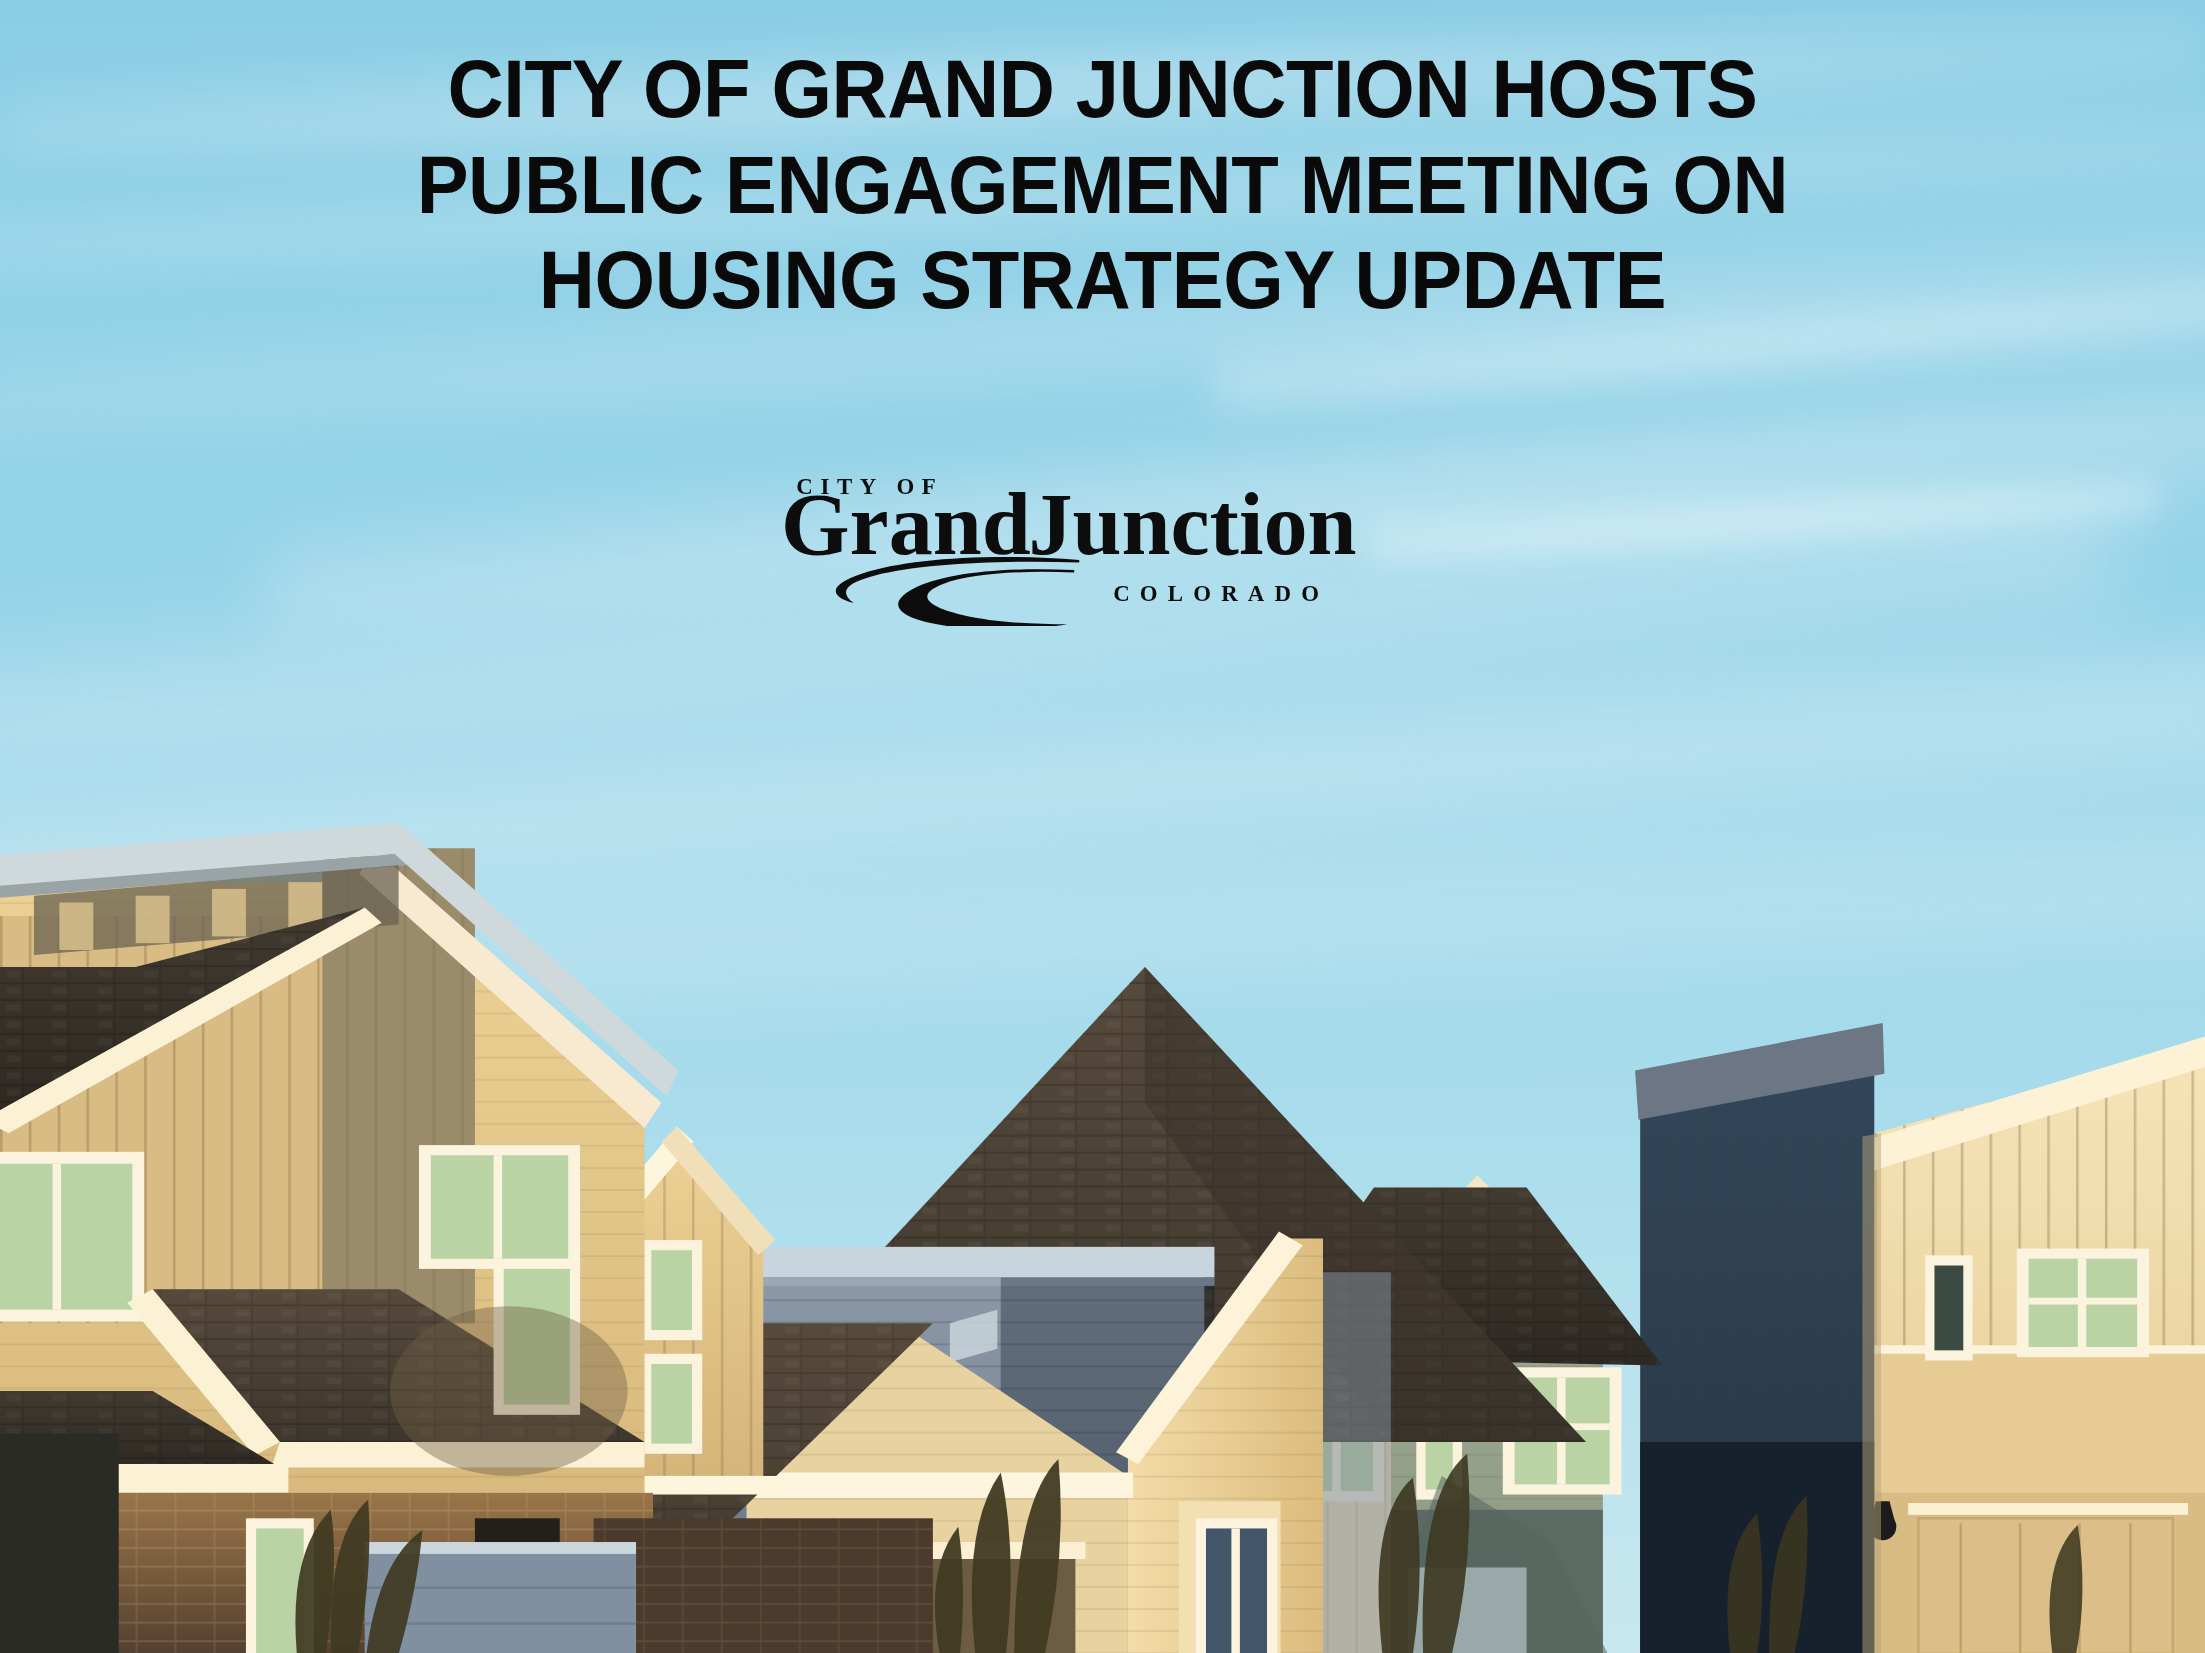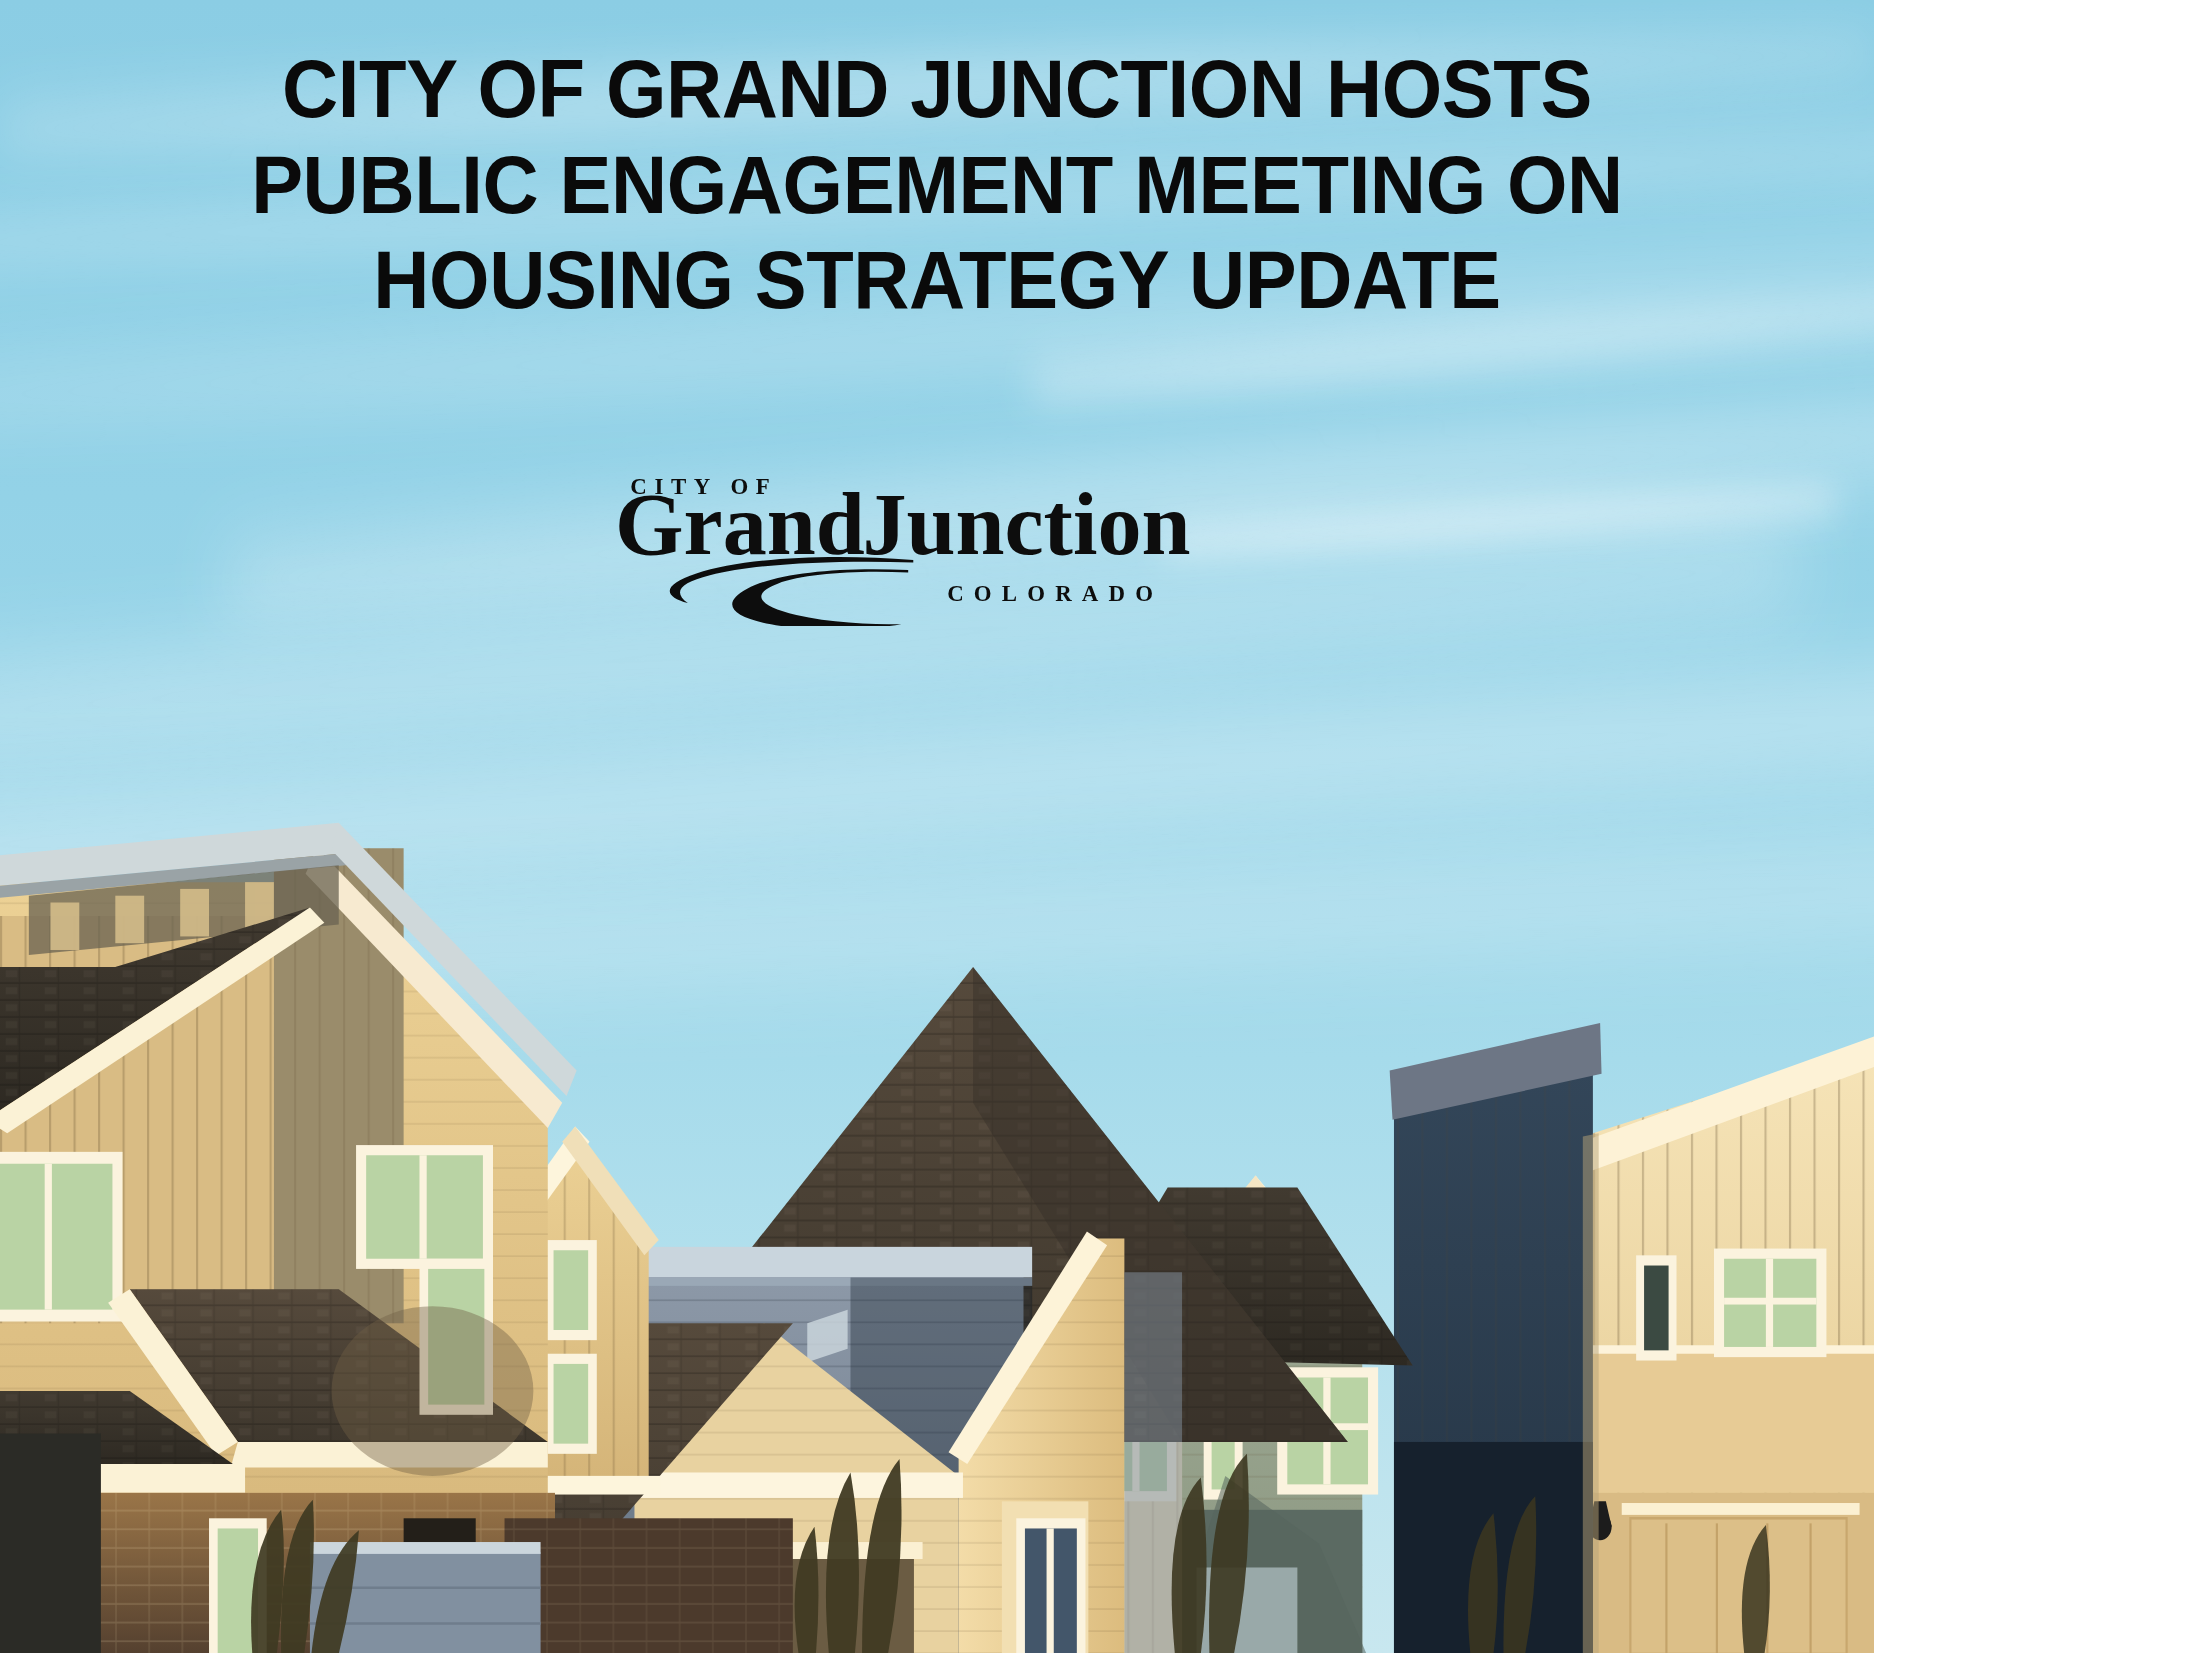--- a/index.html
+++ b/index.html
@@ -1,18 +1,18 @@
 <!DOCTYPE html>
 <html style="font-size:13.6px"><head>
 <meta charset="utf-8">
 <style>
   html,body{margin:0;padding:0;background:#fff;}
   #stage{
     position:relative;
-    width:1874px;height:1654px;
+    width:2205px;height:1654px;
     overflow:hidden;
     font-family:"Liberation Sans", sans-serif;
     background:#8ecfe6;
   }
 
   
   .sky{
     position:absolute;inset:0;
     background:
       linear-gradient(180deg,

